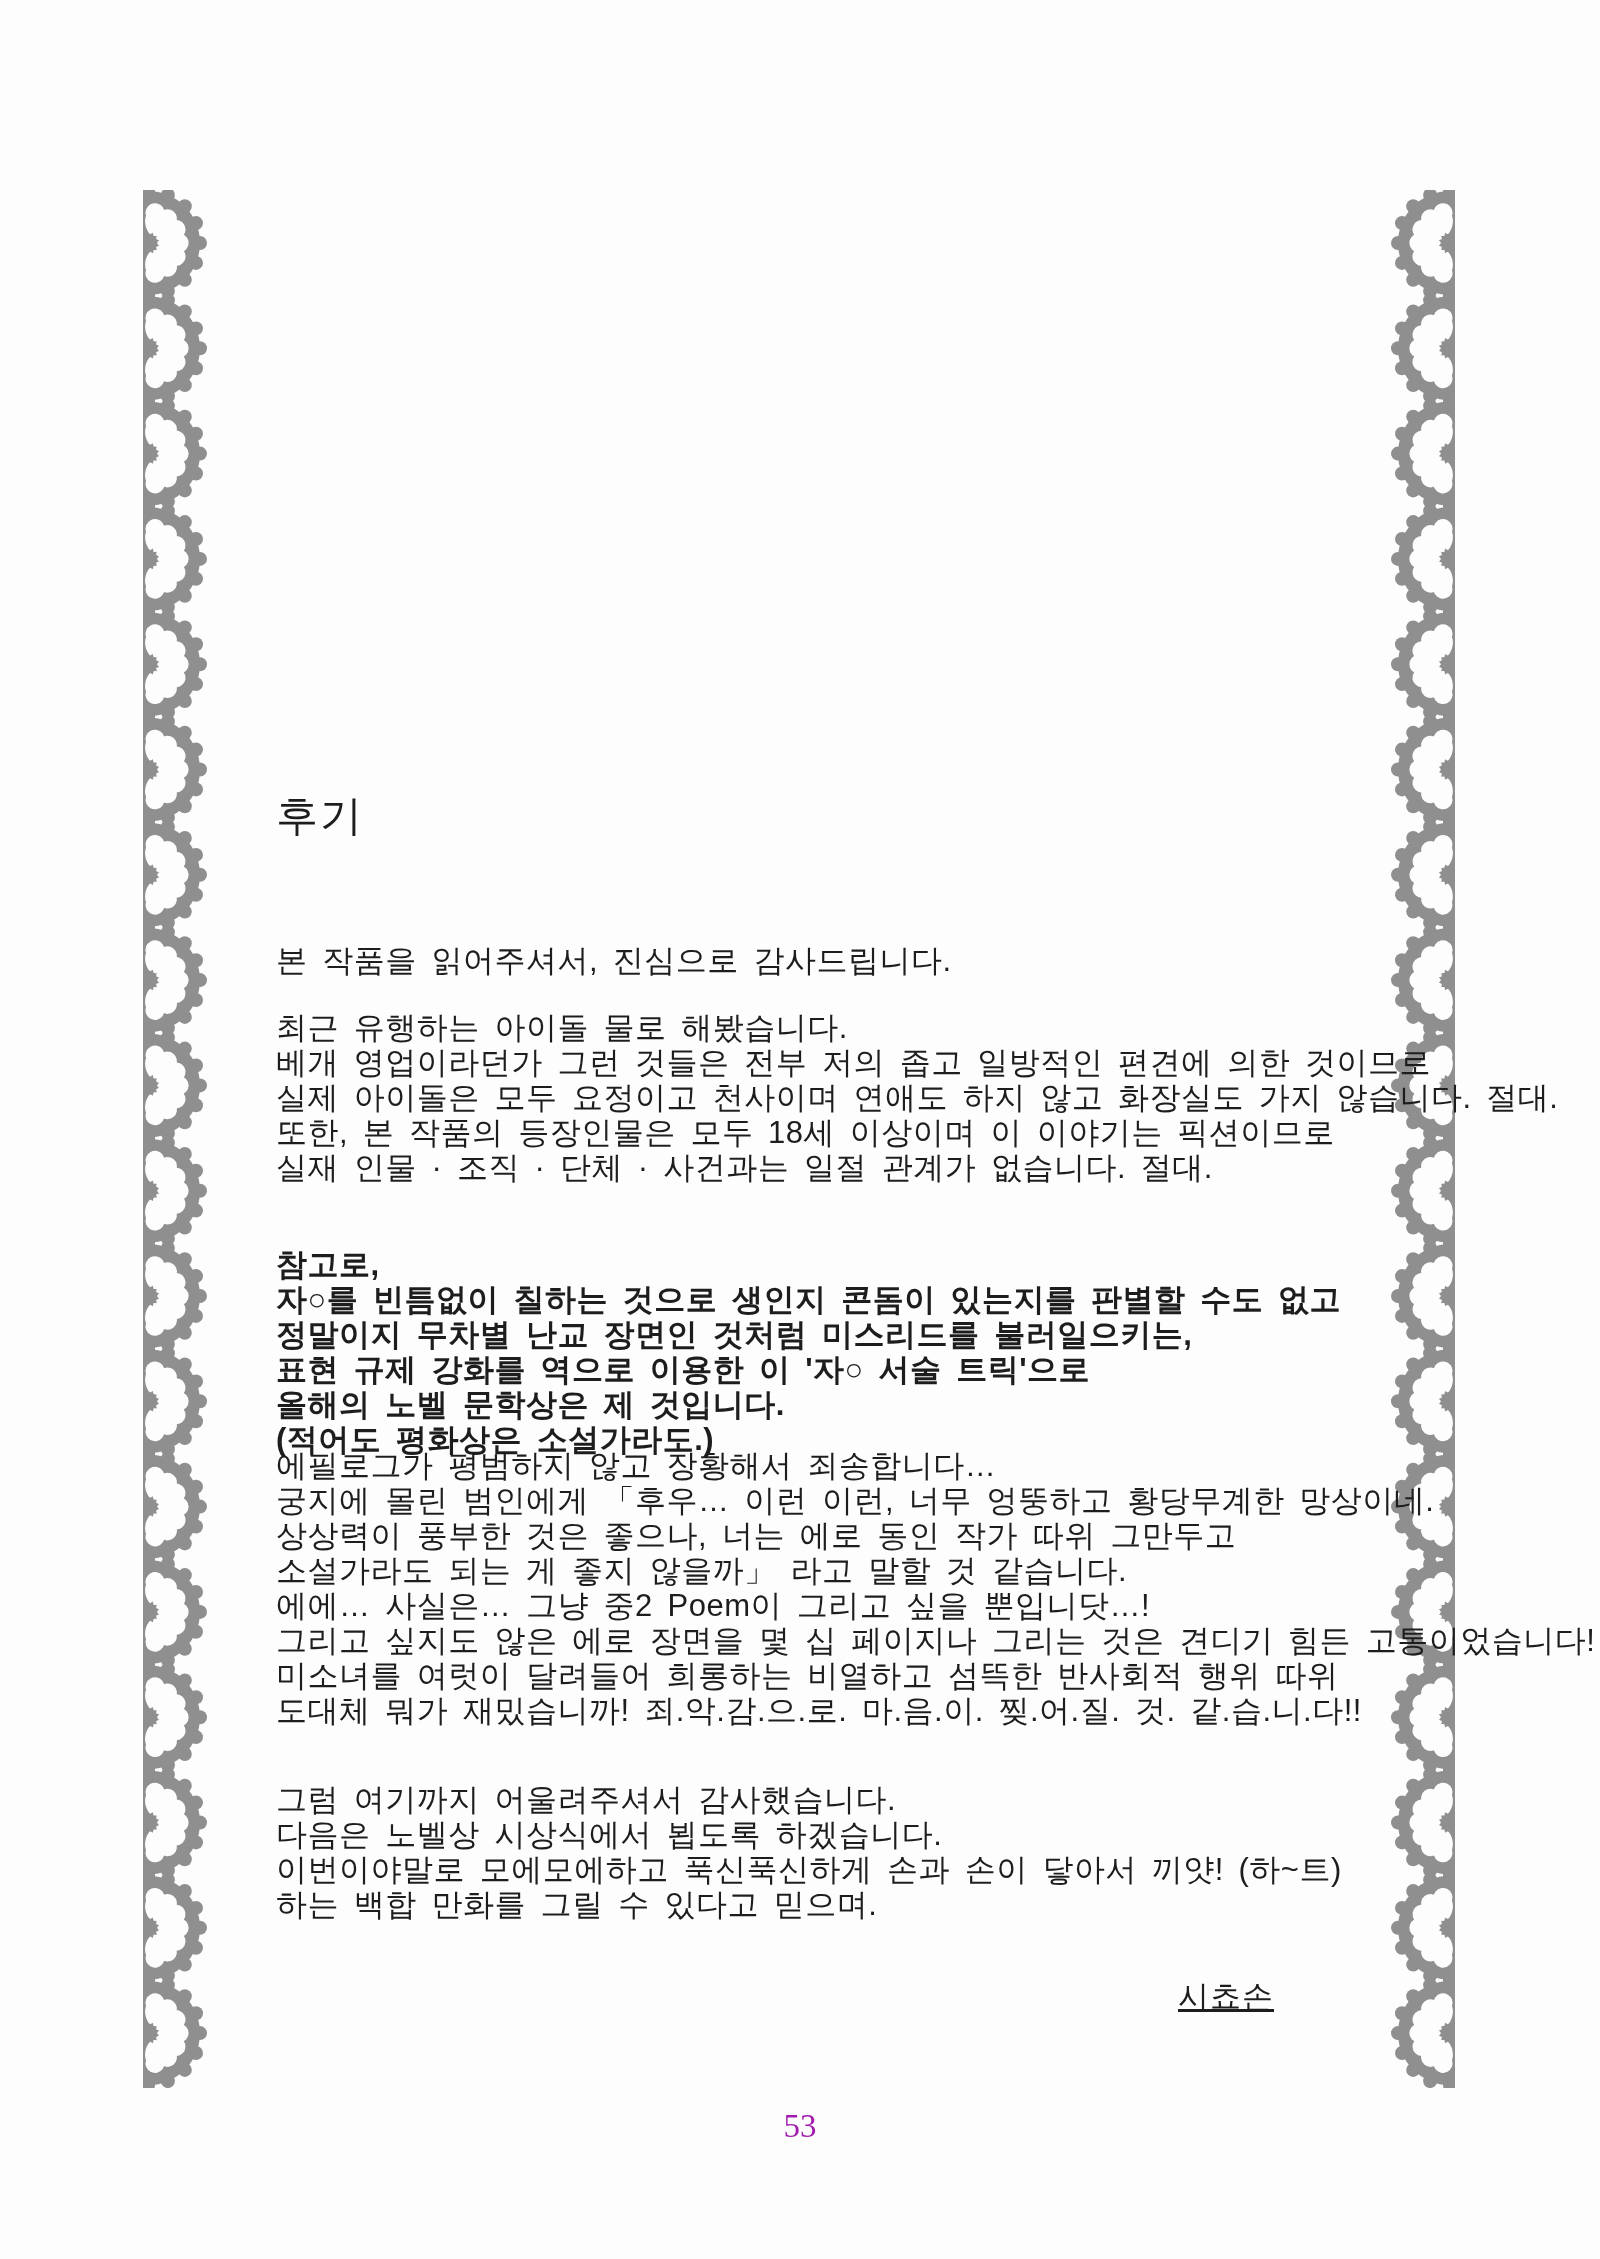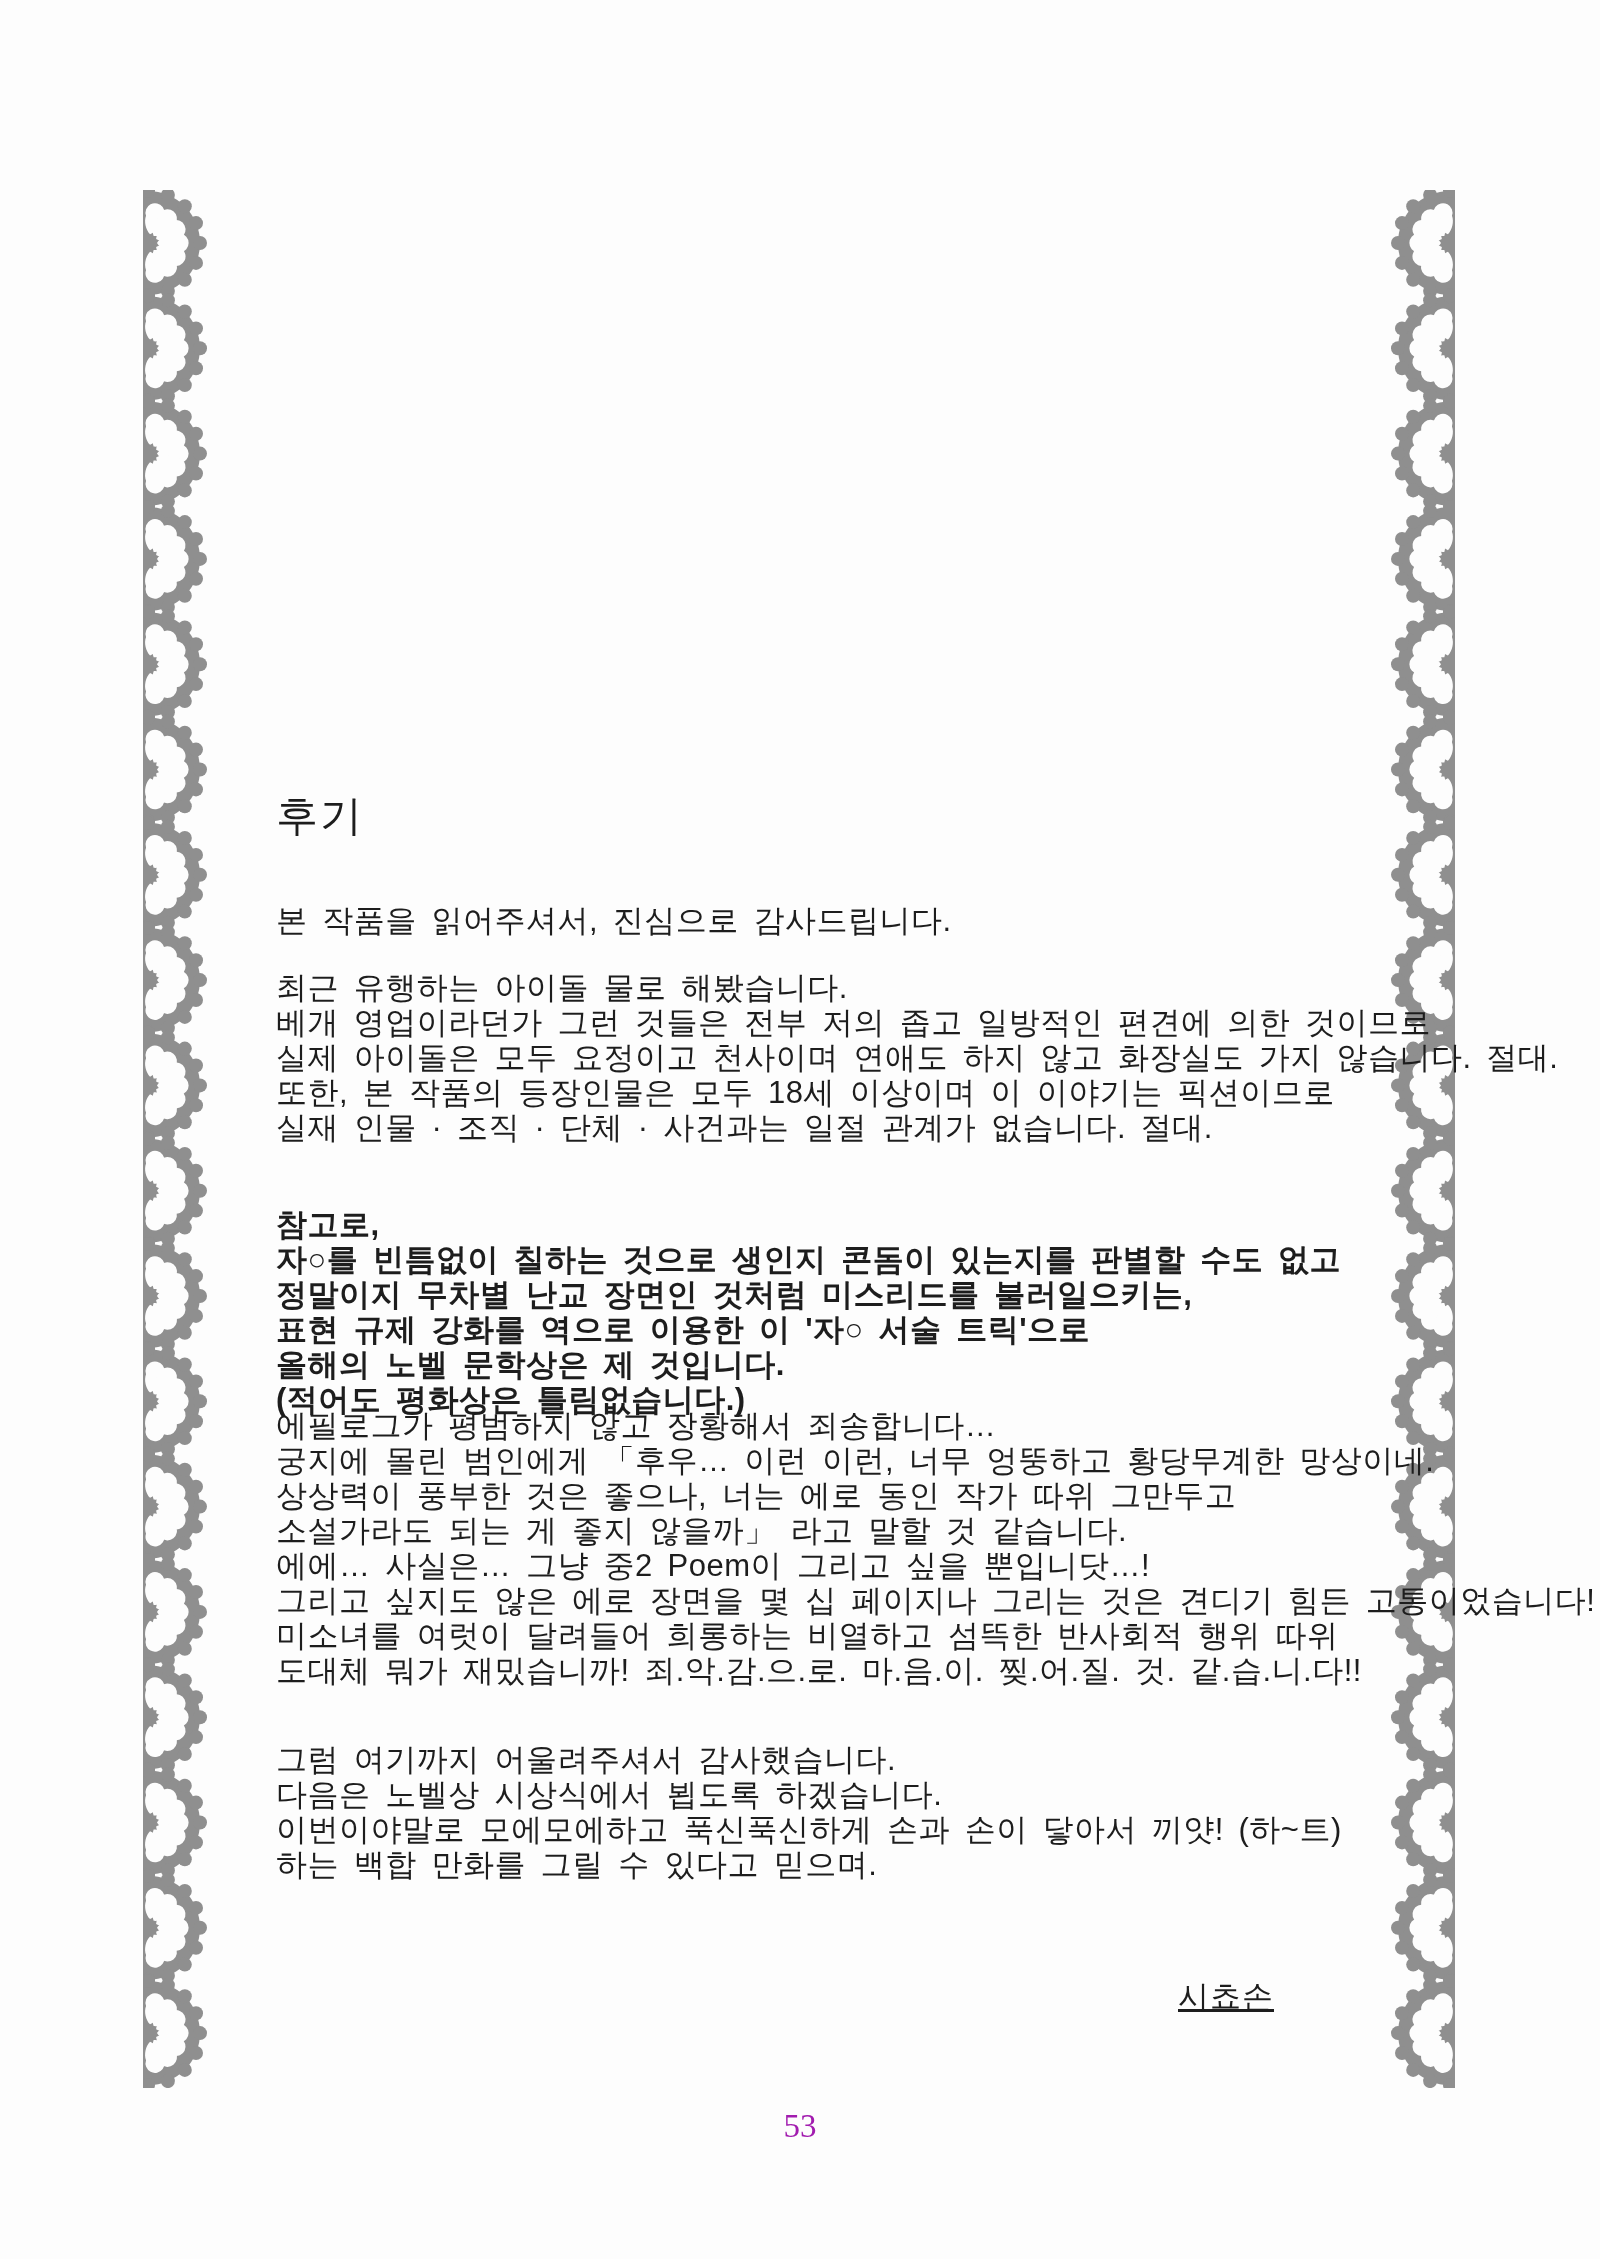--- a/index.html
+++ b/index.html
@@ -32,20 +32,21 @@
     margin: 0;
     font-size: 42px;
     font-weight: 500;
     letter-spacing: 2px;
     white-space: nowrap;
   }
   .para {
     position: absolute;
     left: 276px;
     right: 80px;
+    margin-top: 40px;
   }
   .para .line {
     font-size: 31px;
     line-height: 35px;
     height: 35px;
     letter-spacing: 0.5px;
     word-spacing: 0.18em;
     white-space: nowrap;
   }
   .p1 { top: 903px; }
@@ -164,21 +165,21 @@
     <div class="line">또한, 본 작품의 등장인물은 모두 18세 이상이며 이 이야기는 픽션이므로</div>
     <div class="line">실재 인물 · 조직 · 단체 · 사건과는 일절 관계가 없습니다. 절대.</div>
   </section>
 
   <section class="para p3">
     <div class="line">참고로,</div>
     <div class="line">자○를 빈틈없이 칠하는 것으로 생인지 콘돔이 있는지를 판별할 수도 없고</div>
     <div class="line">정말이지 무차별 난교 장면인 것처럼 미스리드를 불러일으키는,</div>
     <div class="line">표현 규제 강화를 역으로 이용한 이 '자○ 서술 트릭'으로</div>
     <div class="line">올해의 노벨 문학상은 제 것입니다.</div>
-    <div class="line">(적어도 평화상은 틀림없습니다.)</div>
+    <div class="line">(적어도 평화상은 소설가라도.)</div>
   </section>
 
   <section class="para p4">
     <div class="line">에필로그가 평범하지 않고 장황해서 죄송합니다…</div>
     <div class="line">궁지에 몰린 범인에게 「후우… 이런 이런, 너무 엉뚱하고 황당무계한 망상이네.</div>
     <div class="line">상상력이 풍부한 것은 좋으나, 너는 에로 동인 작가 따위 그만두고</div>
     <div class="line">소설가라도 되는 게 좋지 않을까」 라고 말할 것 같습니다.</div>
     <div class="line">에에… 사실은… 그냥 중2 Poem이 그리고 싶을 뿐입니닷…!</div>
     <div class="line">그리고 싶지도 않은 에로 장면을 몇 십 페이지나 그리는 것은 견디기 힘든 고통이었습니다!</div>
     <div class="line">미소녀를 여럿이 달려들어 희롱하는 비열하고 섬뜩한 반사회적 행위 따위</div>

